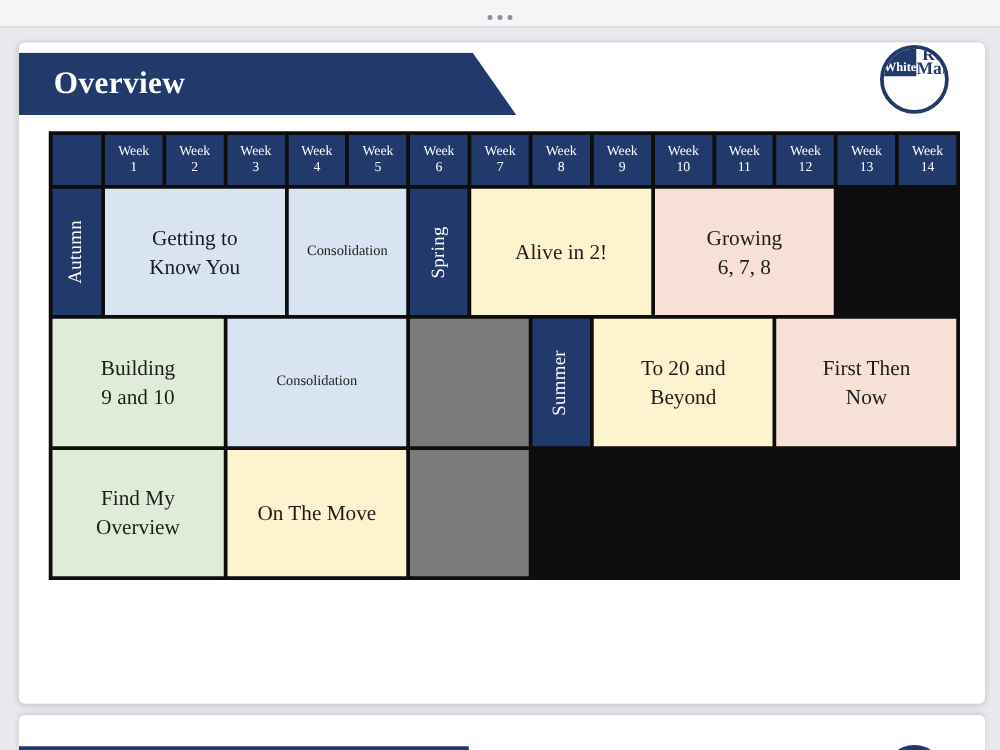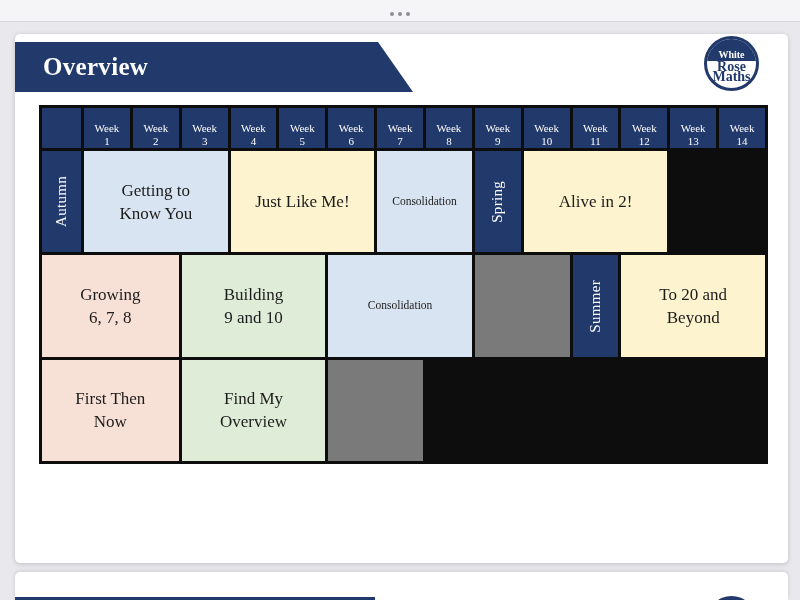--- a/index.html
+++ b/index.html
@@ -21,36 +21,36 @@
 
   .banner { position:absolute; left:0; top:8px; width:398px; height:50px;
     background:var(--navy); clip-path:polygon(0 0, 363px 0, 398px 100%, 0 100%);
     display:flex; align-items:center; }
   .banner .title { color:#fff; font-size:25px; font-weight:bold;
     margin-left:28px; letter-spacing:.3px; }
 
   
   .logo { position:absolute; left:689px; top:2px; width:55px; height:55px;
     border-radius:50%; background:#fff; border:3px solid var(--navy);
-    overflow:hidden; display:flex; flex-direction:column; text-align:center;
+    overflow:hidden; display:flex; flex-direction:row; text-align:center;
     font-weight:bold; }
   .logo-top { background:var(--navy); color:#fff; height:44%;
     display:flex; align-items:flex-end; justify-content:center;
     font-size:10px; line-height:12px; }
   .logo-bottom { color:var(--navy); font-size:14px; line-height:10.5px; padding-top:1px; }
 
   
   .grid { position:absolute; left:24px; top:71px; width:729px; height:359px;
     display:grid; grid-template-columns:39px repeat(14,1fr);
     grid-template-rows:40px repeat(3,1fr);
     gap:3px; padding:3px; background:var(--grid); }
   .cell { display:flex; align-items:center; justify-content:center; }
   .corner { background:var(--navy); }
   .hd { background:var(--navy); color:#fff; flex-direction:column;
-    font-size:11px; line-height:13px; text-align:center;justify-content:flex-end; }
+    font-size:11px; line-height:13px; text-align:center; }
   .term { background:var(--navy); color:#fff; }
   .vtext { writing-mode:vertical-rl; transform:rotate(180deg);
     font-size:15px; letter-spacing:.3px; }
   .unit { white-space:pre-line; text-align:center; font-size:17px;
     line-height:23px; color:var(--text); }
   .unit.small { font-size:11.5px; }
   .c-blue  { background:var(--blue); }
   .c-yellow{ background:var(--yellow); }
   .c-peach { background:var(--peach); }
   .c-green { background:var(--green); }
@@ -152,21 +152,20 @@
       <div class="cell hd">
         <span>Week</span>
         <span>14</span>
       </div>
 
       <div class="cell term">
         <span class="vtext">Autumn</span>
       </div>
       <div class="cell unit s3 c-blue">Getting to
 Know You</div>
-      <div class="cell unit s3 c-yellow">Just Like Me!</div>
       <div class="cell unit s2 c-blue small">Consolidation</div>
 
       <div class="cell term">
         <span class="vtext">Spring</span>
       </div>
       <div class="cell unit s3 c-yellow">Alive in 2!</div>
       <div class="cell unit s3 c-peach">Growing
 6, 7, 8</div>
       <div class="cell unit s3 c-green">Building
 9 and 10</div>
@@ -175,20 +174,21 @@
 
       <div class="cell term">
         <span class="vtext">Summer</span>
       </div>
       <div class="cell unit s3 c-yellow">To 20 and
 Beyond</div>
       <div class="cell unit s3 c-peach">First Then
 Now</div>
       <div class="cell unit s3 c-green">Find My
 Overview</div>
+      <div class="cell unit s3 c-yellow">On The Move</div>
       <div class="cell unit s2 c-gray"></div>
 
     </div>
   </div>
 
   <div class="slide2">
     <div class="banner2"></div>
     <div class="logo2"></div>
   </div>
 

